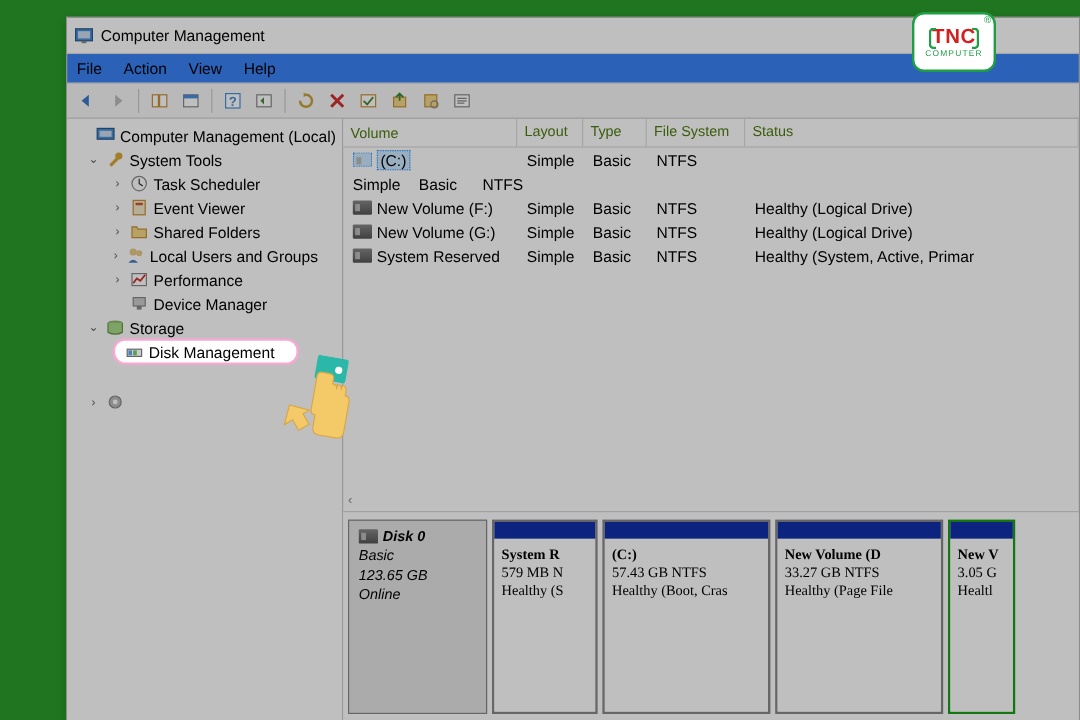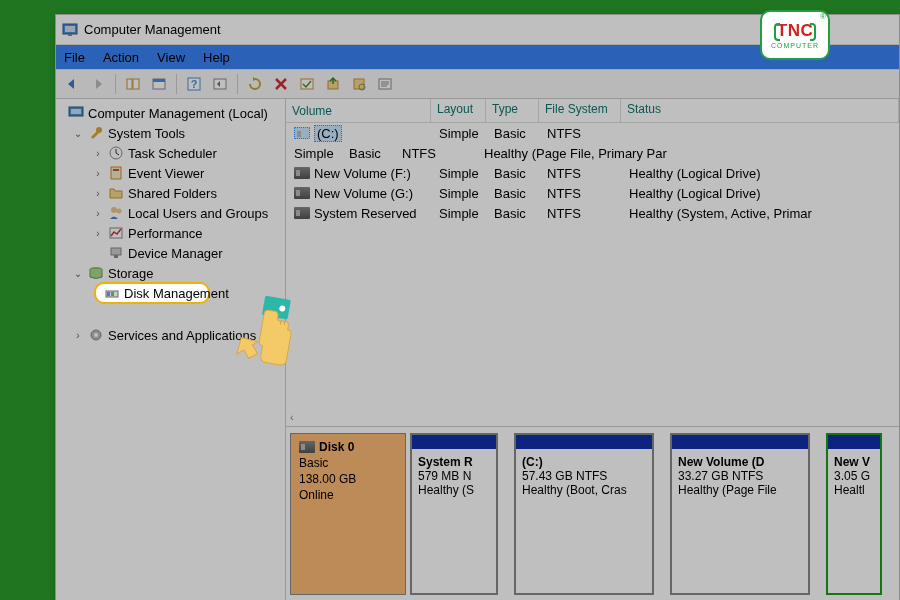--- a/index.html
+++ b/index.html
@@ -9,45 +9,45 @@
   .titlebar { display: flex; align-items: center; height: 30px; padding: 0 6px; background: #fff; border-bottom: 1px solid #e0e0e0; }
   .title-icon { width: 16px; height: 16px; margin-right: 6px; display: inline-flex; align-items: center; }
   .title-text { font-size: 13px; color: #000; }
   .menubar { display: flex; align-items: center; height: 24px; padding: 0 8px; background: #3b82f6; }
   .menubar span { margin-right: 18px; cursor: default; color: #000; }
   .toolbar { display: flex; align-items: center; height: 30px; padding: 0 4px; background: #f7f7f7; border-top: 1px solid #e0e0e0; border-bottom: 1px solid #ccc; gap: 2px; }
   .tool-btn { width: 24px; height: 24px; display: inline-flex; align-items: center; justify-content: center; border: 1px solid transparent; }
   .tool-sep { width: 1px; height: 20px; background: #ccc; margin: 0 3px; }
   .content { display: flex; height: calc(100% - 30px - 24px - 30px); }
   .tree { width: 230px; border-right: 1px solid #ccc; background: #fff; padding: 4px 0; overflow: hidden; }
-  .tree-row { display: flex; align-items: center; height: 20px; padding: 0 8px; cursor: default; white-space: nowrap; }
+  .tree-row { display: flex; align-items: center; height: 20px; padding: 0 20px; cursor: default; white-space: nowrap; }
   .tree-row .exp { width: 12px; text-align: center; color: #666; font-size: 10px; }
   .tree-row .ticon { width: 16px; height: 16px; margin: 0 4px; display: inline-flex; align-items: center; justify-content: center; }
   .tree-row .tlabel { color: #000; }
   .ind1 { padding-left: 16px; }
   .ind2 { padding-left: 36px; }
   .highlight-wrap { position: relative; }
-  .highlight-box { position: absolute; left: 38px; top: -1px; width: 116px; height: 22px; border: 2px solid #eab308; border-radius: 10px; background: #fff; z-index: 60; display: flex; align-items: center; padding-left: 4px; }
+  .highlight-box { position: absolute; left: 38px; top: -1px; width: 155px; height: 22px; border: 2px solid #f9a8d4; border-radius: 10px; background: #fff; z-index: 60; display: flex; align-items: center; padding-left: 4px; }
   .right-pane { flex: 1; display: flex; flex-direction: column; overflow: hidden; }
   .vol-table { flex: 0 0 328px; display: flex; flex-direction: column; border-bottom: 1px solid #ccc; }
   .vol-header { display: flex; height: 24px; background: #fff; border-bottom: 1px solid #ddd; }
-  .vol-header div { padding: 3px 6px; border-right: 1px solid #ddd; font-size: 12px; color: #0f766e; }
+  .vol-header div { padding: 3px 6px; border-right: 1px solid #ddd; font-size: 12px; color: #4d7c0f; }
   .vol-row { display: flex; height: 20px; align-items: center; padding-left: 2px; }
   .vol-row.selected .vc0 span { background: #cce8ff; border: 1px dotted #3399ff; padding: 0 2px; }
   .vc0 { width: 145px; display: flex; align-items: center; }
   .vc1 { width: 55px; }
   .vc2 { width: 53px; }
   .vc3 { width: 82px; }
   .vc4 { flex: 1; }
   .vol-row div { padding: 0 6px; font-size: 13px; color: #000; white-space: nowrap; overflow: hidden; }
   .disk-icon { width: 16px; height: 12px; display: inline-block; margin-right: 4px; background: linear-gradient(#888,#555); border-radius: 1px; position: relative; flex-shrink: 0; }
   .disk-icon::after { content:""; position:absolute; left:2px; top:3px; width:4px; height:6px; background:#bbb; }
   .scroll-hint { height: 18px; display: flex; align-items: center; padding-left: 4px; color: #888; font-size: 11px; }
   .disk-map { flex: 1; background: #fff; padding: 6px 4px; display: flex; gap: 4px; overflow: hidden; position: relative; }
-  .disk-info { width: 116px; border: 1px solid #888; padding: 6px 8px; font-size: 12px; background: #fdba74; }
+  .disk-info { width: 116px; border: 1px solid #888; padding: 6px 8px; font-size: 12px; background: #e5e5e5; font-style: italic; }
   .disk-info .dname { font-weight: bold; display: flex; align-items: center; }
   .disk-info .dline { margin-top: 2px; }
   .part { border: 2px solid #888; flex-shrink: 0; display: flex; flex-direction: column; }
   .part.active { border-color: #1a9e1a; }
   .part-top { height: 14px; background: #1030aa; }
   .part-body { flex: 1; padding: 6px 6px; font-size: 12px; background: #fff; overflow: hidden; white-space: nowrap; }
   .part-body .pname { font-weight: bold; }
   .logo { position: absolute; right: 70px; top: 10px; width: 70px; height: 50px; background: #fff; border: 2px solid #1f9e45; border-radius: 10px; z-index: 70; display: flex; flex-direction: column; align-items: center; justify-content: center; }
   .logo-text { font-weight: bold; color: #d02020; font-size: 17px; letter-spacing: 0.5px; position: relative; }
   .logo-text::before { content:""; position:absolute; left:-3px; top:2px; width:4px; height:14px; border-left:2px solid #1f9e45; border-top:2px solid #1f9e45; border-bottom:2px solid #1f9e45; border-radius: 4px 0 0 4px; }
@@ -259,21 +259,20 @@
         </div>
       </div>
       <div class="tree-row ind1" style="margin-top:22px">
         <span class="exp">›</span>
         <span class="ticon">
             <svg width="16" height="16" viewBox="0 0 16 16">
               <circle cx="8" cy="8" r="5" fill="#bbb" stroke="#888"></circle>
               <circle cx="8" cy="8" r="2" fill="#fff"></circle>
             </svg>
           </span>
-        <span class="tlabel">Services and Applications</span>
       </div>
     </div>
 
     <div class="right-pane">
       <div class="vol-table">
         <div class="vol-header">
           <div class="vc0">Volume</div>
           <div class="vc1">Layout</div>
           <div class="vc2">Type</div>
           <div class="vc3">File System</div>
@@ -286,21 +285,20 @@
                 <span>(C:)</span>
               </div>
               <div class="vc1">Simple</div>
               <div class="vc2">Basic</div>
               <div class="vc3">NTFS</div>
             </div>
             <div class="vol-row">
               <div class="vc1">Simple</div>
               <div class="vc2">Basic</div>
               <div class="vc3">NTFS</div>
-              <div class="vc4">Healthy (Page File, Primary Par</div>
             </div>
             <div class="vol-row">
               <div class="vc0">
                 <span class="disk-icon"></span>
                 <span>New Volume (F:)</span>
               </div>
               <div class="vc1">Simple</div>
               <div class="vc2">Basic</div>
               <div class="vc3">NTFS</div>
               <div class="vc4">Healthy (Logical Drive)</div>
@@ -329,24 +327,24 @@
         <div style="flex:1"></div>
         <div class="scroll-hint">‹</div>
       </div>
       <div class="disk-map">
         <div class="disk-info">
           <div class="dname">
               <span class="disk-icon"></span>
               <span>Disk 0</span>
             </div>
           <div class="dline">Basic</div>
-          <div class="dline">138.00 GB</div>
+          <div class="dline">123.65 GB</div>
           <div class="dline">Online</div>
         </div>
-        <div id="parts" style="display:flex;gap:16px;flex:1;">
+        <div id="parts" style="display:flex;gap:4px;flex:1;font-family:Liberation Serif, serif;">
             <div class="part" style="width: 88px;">
               <div class="part-top"></div>
               <div class="part-body">
                 <div class="pname">System R</div>
                 <div>579 MB N</div>
                 <div>Healthy (S</div>
               </div>
             </div>
             <div class="part" style="width: 140px;">
               <div class="part-top"></div>

